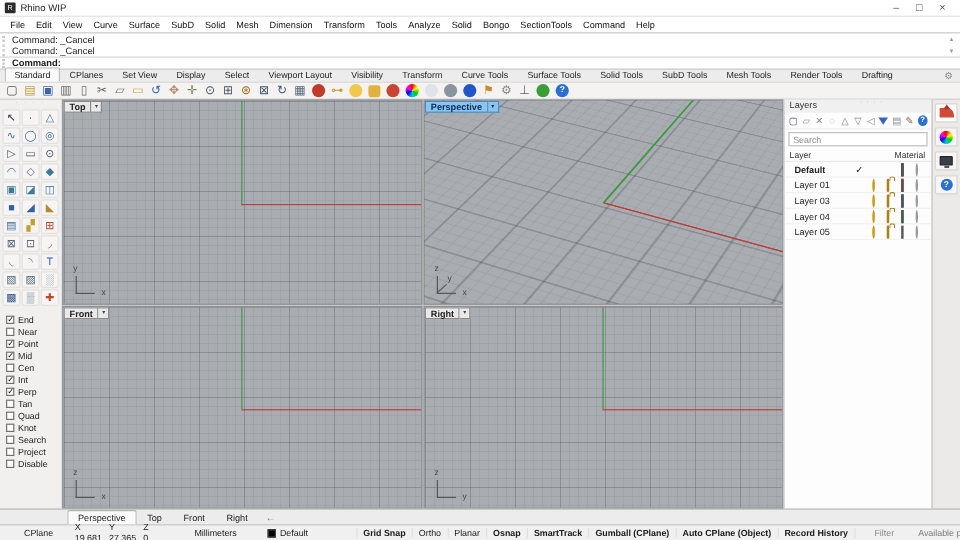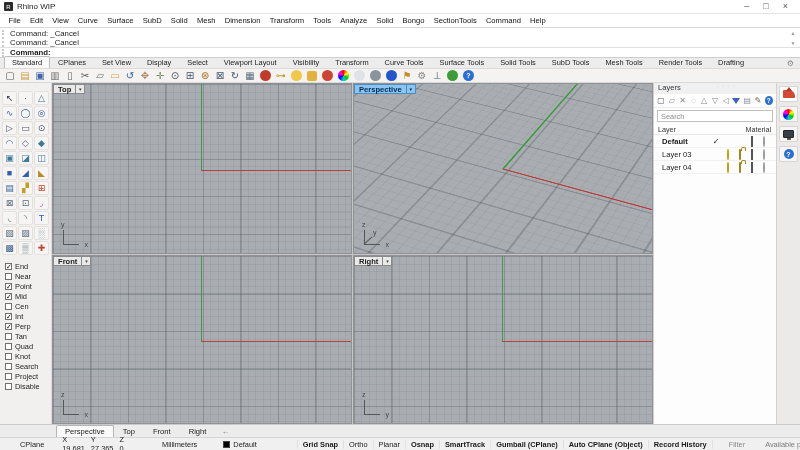--- a/index.html
+++ b/index.html
@@ -602,40 +602,56 @@
     <div class="lrow">
       <span class="lname bold">Default</span>
       <span class="ccol">✓</span>
       <span class="ccol"></span>
       <span class="ccol"></span>
       <span class="ccol"><span class="swatch" style="background: rgb(0, 0, 0);"></span></span>
       <span class="ccol"><span class="matcirc"></span></span>
     </div>
     <div>
 
+        <div class="lrow">
+          <span class="lname">Layer 01</span>
+          <span class="ccol"></span>
+          <span class="ccol"><span class="bulb"></span></span>
+          <span class="ccol"><span class="lock"></span></span>
+          <span class="ccol"><span class="swatch" style="background: rgb(221, 4, 4);"></span></span>
+          <span class="ccol"><span class="matcirc"></span></span>
+        </div>
 
 
         <div class="lrow">
           <span class="lname">Layer 03</span>
           <span class="ccol"></span>
           <span class="ccol"><span class="bulb"></span></span>
           <span class="ccol"><span class="lock"></span></span>
           <span class="ccol"><span class="swatch" style="background: rgb(26, 26, 216);"></span></span>
           <span class="ccol"><span class="matcirc"></span></span>
         </div>
 
         <div class="lrow">
           <span class="lname">Layer 04</span>
           <span class="ccol"></span>
           <span class="ccol"><span class="bulb"></span></span>
           <span class="ccol"><span class="lock"></span></span>
           <span class="ccol"><span class="swatch" style="background: rgb(10, 125, 20);"></span></span>
           <span class="ccol"><span class="matcirc"></span></span>
         </div>
 
+        <div class="lrow">
+          <span class="lname">Layer 05</span>
+          <span class="ccol"></span>
+          <span class="ccol"><span class="bulb"></span></span>
+          <span class="ccol"><span class="lock"></span></span>
+          <span class="ccol"><span class="swatch" style="background: rgb(255, 255, 255);"></span></span>
+          <span class="ccol"><span class="matcirc"></span></span>
+        </div>
       </div>
   </div>
 
   <div class="tstrip">
     <span class="stab active">
         <span class="shark"></span>
       </span>
     <span class="stab">
         <span class="wheel"></span>
       </span>

